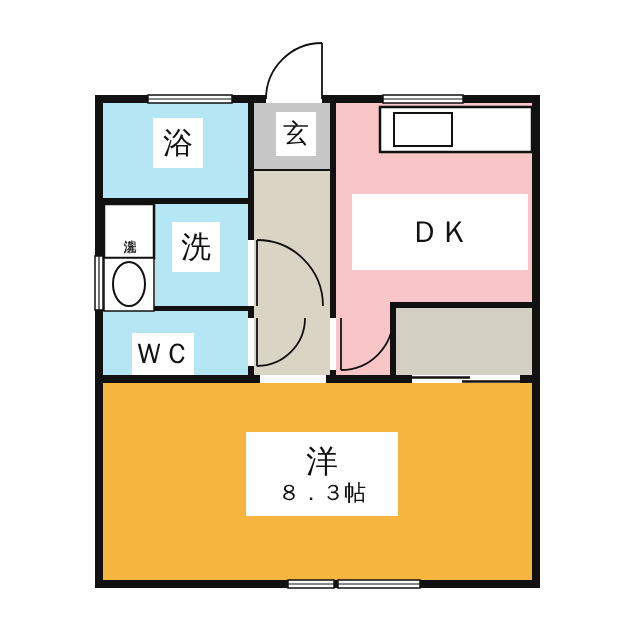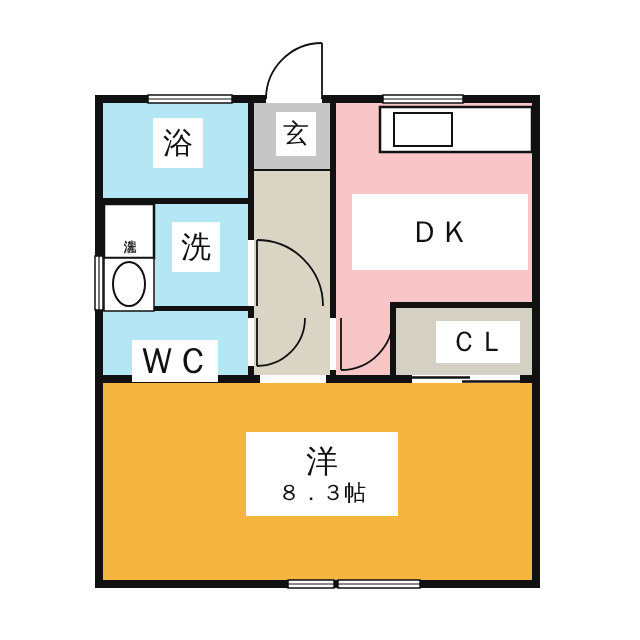--- a/index.html
+++ b/index.html
@@ -124,26 +124,23 @@
   </div>
 
   <div class="label no-bg vtext" style="left:108px;top:207px;width:42px;height:48px;font-size:13px">
     <span>洗濯</span>
   </div>
 
   <div class="label" style="left:172px;top:222px;width:48px;height:50px;font-size:30px">
     <span>洗</span>
   </div>
 
-  <div class="label" style="left:132px;top:340px;width:86px;height:42px;font-size:36px">
+  <div class="label" style="left:132px;top:333px;width:62px;height:42px;font-size:28px">
     <span>ＷＣ</span>
   </div>
 
-  <div class="label" style="left:436px;top:321px;width:84px;height:42px;font-size:28px">
-    <span>ＣＬ</span>
-  </div>
 
   <div class="label" style="left:246px;top:432px;width:152px;height:84px;font-size:32px">
     <span class="l2">洋</span>
     <span class="l2" style="font-size:22px">８．３帖</span>
   </div>
 
 </div>
 
 </body></html>

